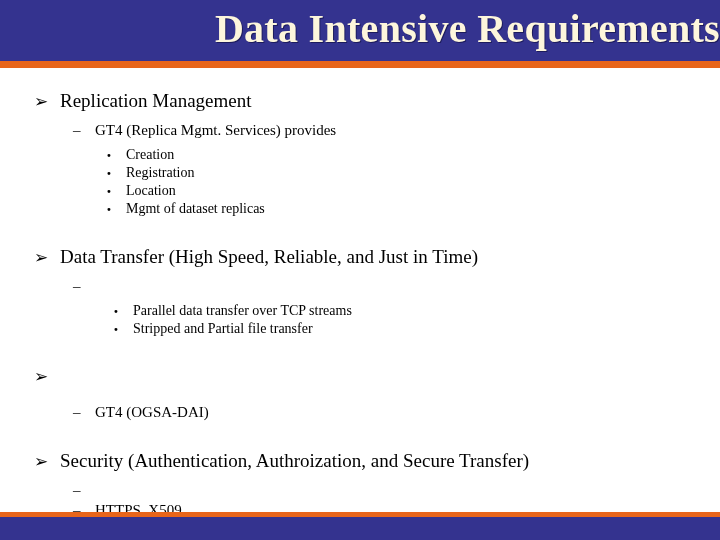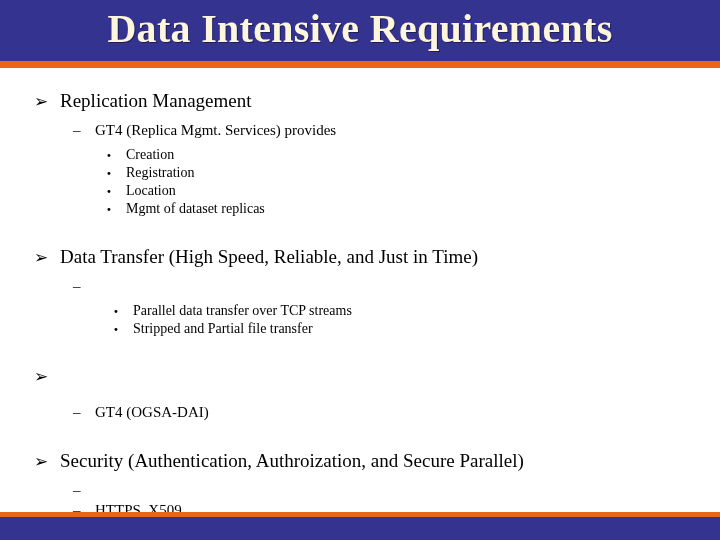--- a/index.html
+++ b/index.html
@@ -30,21 +30,21 @@
     top: 0;
     width: 720px;
     height: 61px;
     background: #34338f;
   }
   .title-text {
     position: absolute;
     left: 0;
     top: 4px;
     width: 720px;
-    text-align: center;
+    text-align: right;
     font-family: "Liberation Serif", "DejaVu Serif", serif;
     font-weight: bold;
     font-size: 40px;
     line-height: 50px;
     letter-spacing: 0.3px;
     color: #fdf6dc;
     text-shadow: 1px 1px 0 #1d1c5c;
     white-space: nowrap;
   }
   .title-rule {
@@ -225,21 +225,21 @@
       <div class="row lvl2">
         <span class="marker">–</span>
         <span class="txt">GT4 (OGSA-DAI)</span>
       </div>
     </div>
 
     <div class="sp-xl"></div>
     <div class="block">
       <div class="row lvl1">
         <span class="marker">➢</span>
-        <span class="txt">Security (Authentication, Authroization, and Secure Parallel)</span>
+        <span class="txt">Security (Authentication, Authroization, and Secure Transfer)</span>
       </div>
       <div class="sp-s"></div>
       <div class="row lvl2">
         <span class="marker">–</span>
       </div>
       <div class="row lvl2">
         <span class="marker">–</span>
         <span class="txt">HTTPS, X509</span>
       </div>
     </div>

